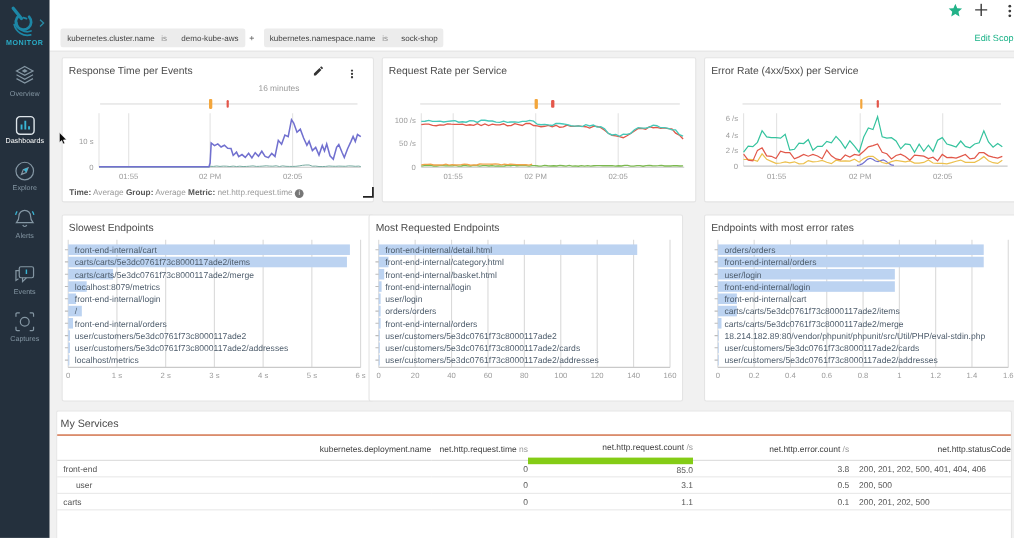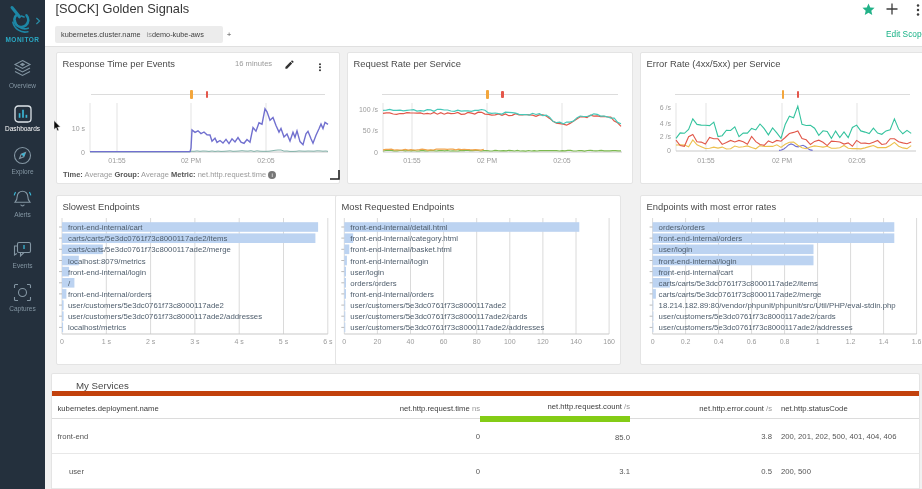--- a/index.html
+++ b/index.html
@@ -69,39 +69,39 @@
 <svg class="abs" style="left:13px;top:283px" width="19" height="19" viewBox="0 0 19 19" fill="none" stroke="#8496a3" stroke-width="1.1">
  <path d="M1.5,5 V2.5 a1,1 0 0 1 1,-1 H5"></path>
  <path d="M14,1.5 h2.5 a1,1 0 0 1 1,1 V5"></path>
  <path d="M17.5,14 v2.5 a1,1 0 0 1 -1,1 H14"></path>
  <path d="M5,17.5 H2.5 a1,1 0 0 1 -1,-1 V14"></path>
  <circle cx="9.5" cy="9.5" r="4"></circle>
 </svg>
 <div class="navlab" style="top:305px">Captures</div>
 </div>
 <div id="hdr">
-<div class="abs" style="left:10.5px;top:1px;font-size:12.8px;font-weight:500;color:#363636">[SOCK] Golden Signals</div>
-<div class="abs" style="left:10.3px;top:26px;width:168px;height:17px;background:#ececec;border-radius:2px;padding:0 0 0 5.8px;font-size:7.3px;line-height:17px;color:#3f3f3f;white-space:nowrap">kubernetes.cluster.name<span style="color:#8e8e8e;margin-left:6px">is</span><span style="">demo-kube-aws</span></div>
+<div class="abs" style="left:10.3px;top:26px;width:168px;height:17px;background:#ececec;border-radius:2px;padding:0 0 0 5.8px;font-size:7.3px;line-height:17px;color:#3f3f3f;white-space:nowrap">kubernetes.cluster.name<span style="color:#8e8e8e;margin-left:6px">is</span><span style="margin-left:13px">demo-kube-aws</span></div>
 <div class="abs" style="left:178px;top:26px;width:12px;text-align:center;font-size:8px;line-height:17px;color:#555">+</div>
+<div class="abs" style="left:195px;top:26px;width:163px;height:17px;background:#ececec;border-radius:2px;padding:0 0 0 5.3px;font-size:7.3px;line-height:17px;color:#3f3f3f;white-space:nowrap">kubernetes.namespace.name<span style="color:#8e8e8e;margin-left:6px">is</span><span style="margin-left:12px">sock-shop</span></div>
 <svg class="abs" style="left:817px;top:3px" width="13" height="13" viewBox="0 0 24 24">
       <path fill="#22b288" d="M12 .8l3.2 7.3 8 .8-6 5.3 1.7 7.8-6.9-4.1-6.9 4.1 1.7-7.8-6-5.3 8-.8z"></path>
     </svg>
 <svg class="abs" style="left:841px;top:3px" width="12" height="12" viewBox="0 0 12 12">
       <path d="M6,0.5 V11.5 M0.5,6 H11.5" stroke="#3c3c3c" stroke-width="1.3"></path>
     </svg>
 <svg class="abs" style="left:871px;top:4px" width="4" height="12" viewBox="0 0 4 12">
       <circle cx="2" cy="1.6" r="1.25" fill="#3c3c3c"></circle>
       <circle cx="2" cy="6" r="1.25" fill="#3c3c3c"></circle>
       <circle cx="2" cy="10.4" r="1.25" fill="#3c3c3c"></circle>
     </svg>
 <div class="abs" style="left:841px;top:29px;font-size:8.3px;color:#19b287;white-space:nowrap">Edit Scope</div>
 </div>
 <div class="panel" style="left:56px;top:52px;width:284px;height:132px">
 <div class="ptitle">Response Time per Events</div>
-<div class="abs" style="left:178px;top:6px;font-size:7.6px;color:#9a9a9a">16 minutes</div>
+<div class="abs" style="left:178px;top:23px;font-size:7.6px;color:#9a9a9a">16 minutes</div>
 <svg class="abs" style="left:227px;top:6px" width="11" height="11" viewBox="0 0 24 24">
       <path fill="#333" d="M3 17.2V21h3.8L17.8 9.9l-3.7-3.7L3 17.2zM20.7 7c.4-.4.4-1 0-1.4l-2.3-2.3c-.4-.4-1-.4-1.4 0l-1.8 1.8 3.7 3.7L20.7 7z"></path>
     </svg>
 <svg class="abs" style="left:261px;top:10px" width="4" height="9" viewBox="0 0 4 9">
       <circle cx="2" cy="1.2" r="1.05" fill="#3a3a3a"></circle>
       <circle cx="2" cy="4.2" r="1.05" fill="#3a3a3a"></circle>
       <circle cx="2" cy="7.2" r="1.05" fill="#3a3a3a"></circle>
     </svg>
 <div class="abs" style="left:6px;top:116.5px;font-size:7.5px;color:#9a9a9a;white-space:nowrap"><b style="color:#555">Time:</b> Average&nbsp;<b style="color:#555">Group:</b> Average&nbsp;<b style="color:#555">Metric:</b> net.http.request.time <span style="display:inline-block;width:8px;height:8px;border-radius:4px;background:#777;color:#fff;font-size:6px;text-align:center;line-height:8px;vertical-align:0px">i</span></div>
 <svg class="abs" style="left:272px;top:116px" width="11" height="11" viewBox="0 0 11 11">
@@ -332,32 +332,32 @@
 <text x="17.6" y="112.1" font-size="7.8" fill="#4e5d6c">18.214.182.89:80/vendor/phpunit/phpunit/src/Util/PHP/eval-stdin.php</text>
 <rect x="11.6" y="115.4" width="0.8" height="9.6" fill="#bcd3f1"></rect>
 <line x1="8.6" y1="120.2" x2="11.6" y2="120.2" stroke="#bbb" stroke-width="1"></line>
 <text x="17.6" y="123.2" font-size="7.8" fill="#4e5d6c">user/customers/5e3dc0761f73c8000117ade2/cards</text>
 <rect x="11.6" y="126.6" width="0.8" height="9.6" fill="#bcd3f1"></rect>
 <line x1="8.6" y1="131.4" x2="11.6" y2="131.4" stroke="#bbb" stroke-width="1"></line>
 <text x="17.6" y="134.4" font-size="7.8" fill="#4e5d6c">user/customers/5e3dc0761f73c8000117ade2/addresses</text>
 </svg>
 </div>
 <div class="panel" style="left:51px;top:373px;width:869px;height:130px;border-bottom:none">
-<div style="font-size:9.7px;color:#4a4a4a;height:22px;line-height:23px;padding-left:24px;border-bottom:5px solid #c2410c">My Services</div>
+<div style="font-size:9.7px;color:#4a4a4a;height:22px;line-height:23px;padding-left:3px;border-bottom:1px solid #c2410c">My Services</div>
 <table style="width:100%;border-collapse:collapse;font-size:7.7px;color:#555;table-layout:fixed">
       <colgroup>
         <col style="width:340px">
         <col style="width:88px">
         <col style="width:150px">
         <col style="width:142px">
         <col>
       </colgroup>
 <style>
- td,th { height:35px; border-bottom:1px solid #e8e8e8; font-weight:normal; white-space:nowrap; overflow:hidden; }
- tr.hd td { height:22.5px; padding-top:2px; }
+ td,th { height:15px; border-bottom:1px solid #e8e8e8; font-weight:normal; white-space:nowrap; overflow:hidden; }
+ tr.hd td { height:22.5px; padding-top:2px;text-align:right; }
  .r { text-align:right; }
 </style>
 <tbody>
         <tr class="hd" style="color:#3d3d3d">
 <td style="padding-left:5.5px;border-bottom:1px solid #dcdcdc">kubernetes.deployment.name</td>
 <td class="r" style="border-bottom:1px solid #dcdcdc">net.http.request.time <span style="color:#999">ns</span></td>
 <td class="r" style="border-bottom:6px solid #84cc16">net.http.request.count <span style="color:#999">/s</span></td>
 <td class="r" style="border-bottom:1px solid #dcdcdc">net.http.error.count <span style="color:#999">/s</span></td>
 <td style="padding-left:9px;border-bottom:1px solid #dcdcdc">net.http.statusCode</td>
 </tr>

